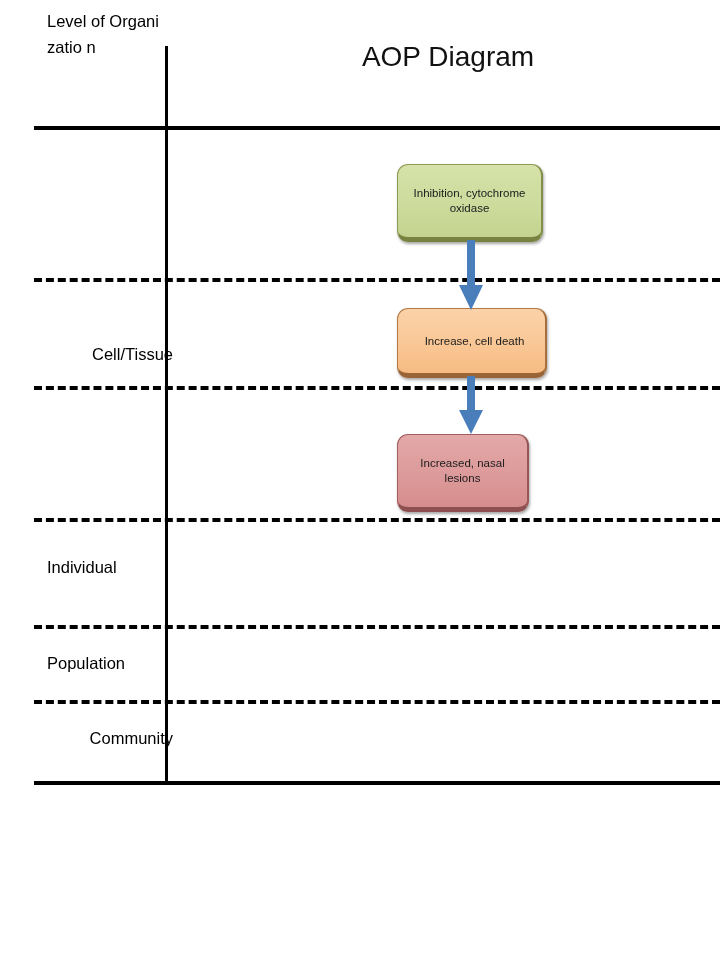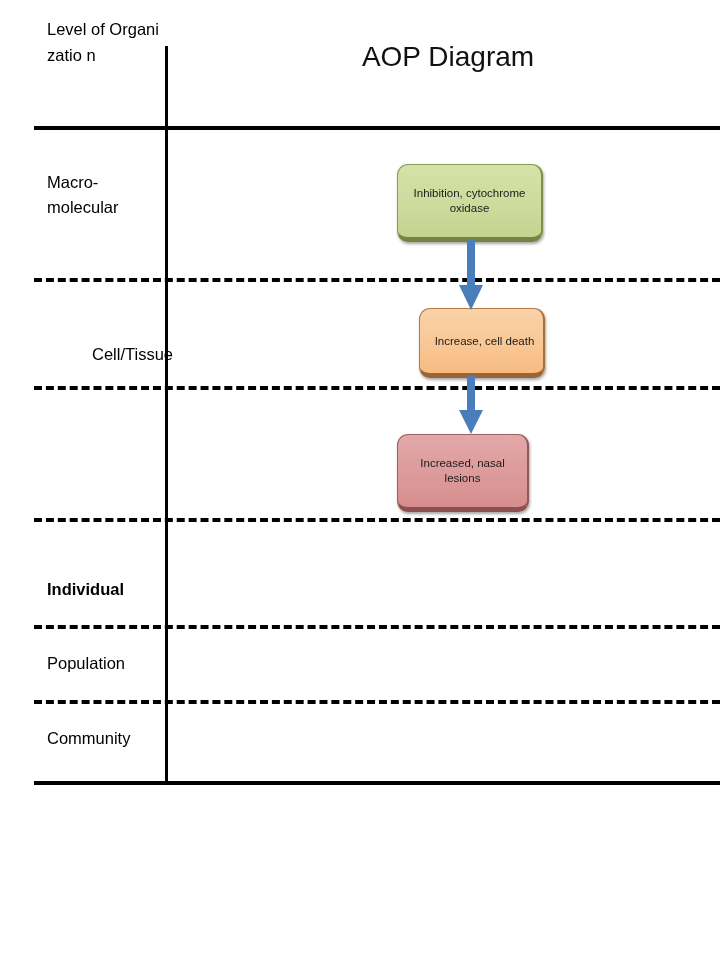--- a/index.html
+++ b/index.html
@@ -18,21 +18,21 @@
   #canvas {
     position: relative;
     width: 720px;
     height: 960px;
   }
 
   
   .header-label {
     position: absolute;
     left: 47px;
-    top: 16px;
+    top: 8px;
     width: 112px;
     font-size: 16.5px;
     line-height: 26px;
     color: #000;
     white-space: normal;
     word-break: break-all;
   }
 
   .diagram-title {
     position: absolute;
@@ -135,35 +135,33 @@
   <div class="rule-solid" style="top:126px;"></div>
   <div class="rule-dashed" style="top:278px;"></div>
   <div class="rule-dashed" style="top:386px;"></div>
   <div class="rule-dashed" style="top:518px;"></div>
   <div class="rule-dashed" style="top:625px;"></div>
   <div class="rule-dashed" style="top:700px;"></div>
   <div class="rule-solid" style="top:781px;"></div>
 
   <div class="v-divider"></div>
 
-  <div class="row-label" style="top:170px; white-space:pre-line;">Macro-
-molecular</div>
 
   <div class="row-label" style="top:342px;text-align:right;">Cell/Tissue</div>
 
 
-  <div class="row-label" style="top:577px;font-weight:bold;">Individual</div>
+  <div class="row-label" style="top:555px;">Individual</div>
 
   <div class="row-label" style="top:651px;">Population</div>
 
-  <div class="row-label" style="top:726px;">Community</div>
+  <div class="row-label" style="top:726px;text-align:right;">Community</div>
 
   <div class="node node-green" style="left:397px; top:164px; width:146px; height:78px;">Inhibition, cytochrome oxidase</div>
 
-  <div class="node node-orange" style="left:419px; top:308px; width:126px; height:70px;padding-left:14px;">Increase, cell death</div>
+  <div class="node node-orange" style="left:397px; top:308px; width:150px; height:70px;padding-left:14px;">Increase, cell death</div>
 
   <div class="node node-rose" style="left:397px; top:434px; width:132px; height:78px;">Increased, nasal lesions</div>
 
   <svg class="arrow" style="left:458px; top:240px;" width="26" height="72" viewBox="0 0 26 72">
     <line x1="13" y1="0" x2="13" y2="48" stroke="#4a7ebb" stroke-width="8"></line>
     <polygon points="13,70 1,45 25,45" fill="#4a7ebb"></polygon>
   </svg>
 
   <svg class="arrow" style="left:458px; top:376px;" width="26" height="60" viewBox="0 0 26 60">
     <line x1="13" y1="0" x2="13" y2="38" stroke="#4a7ebb" stroke-width="8"></line>

